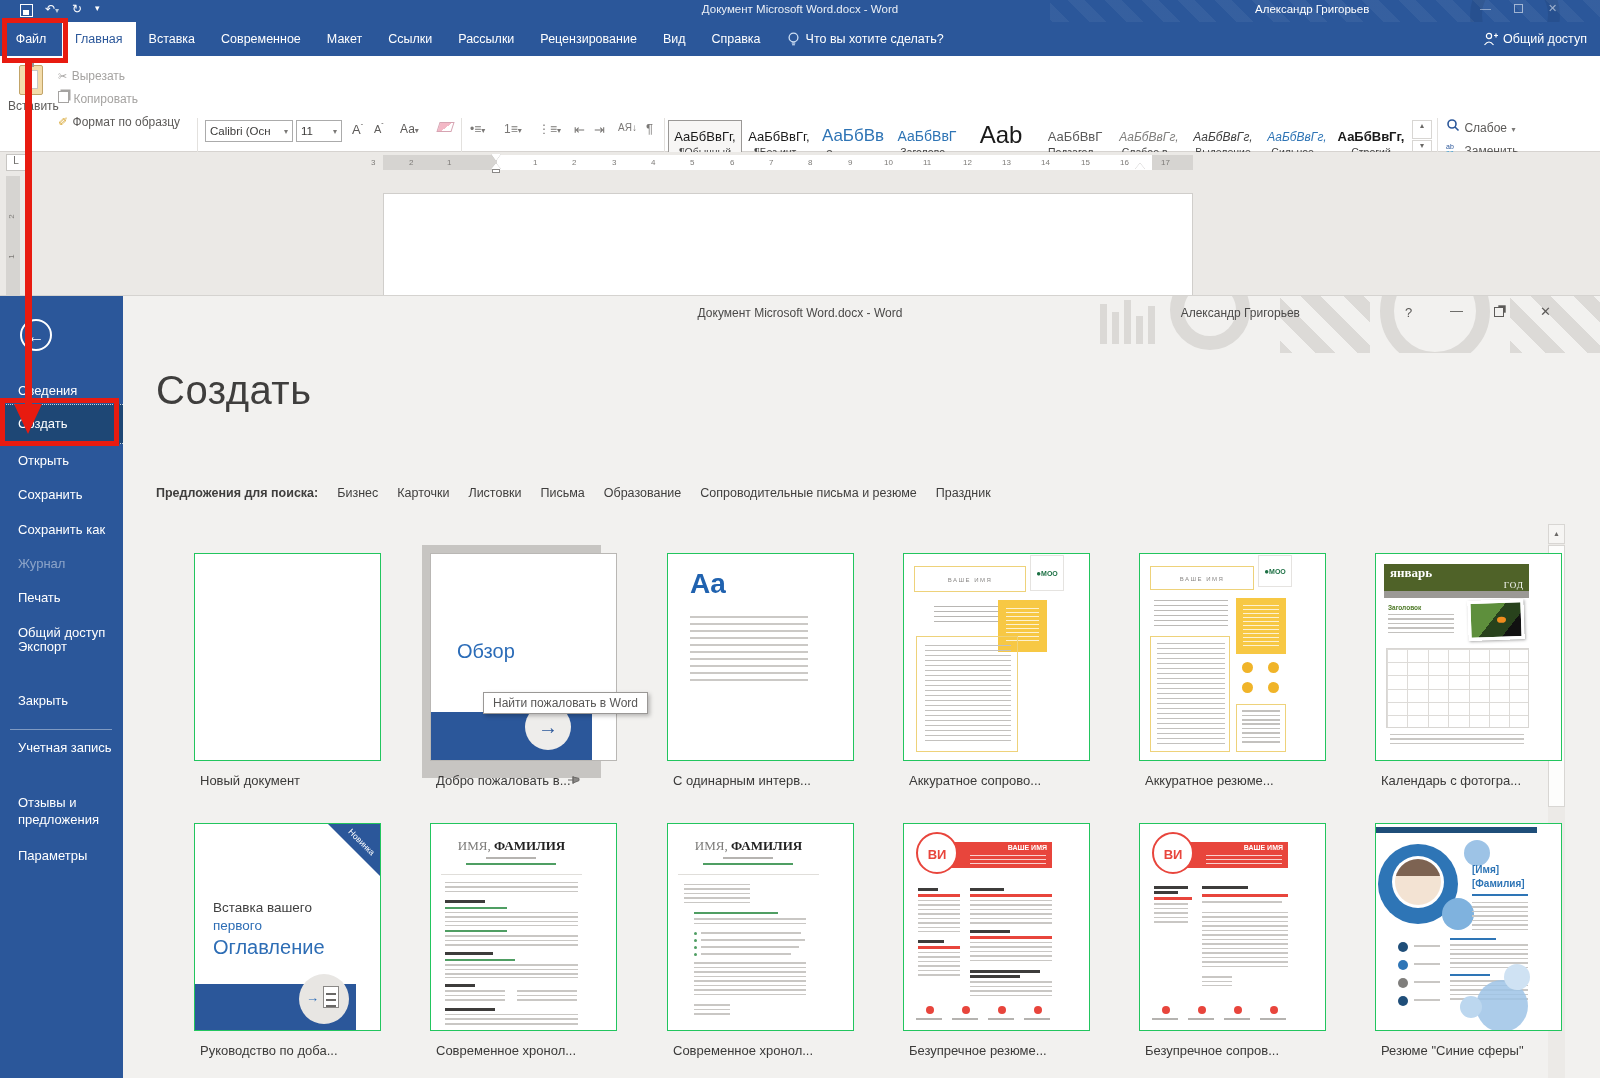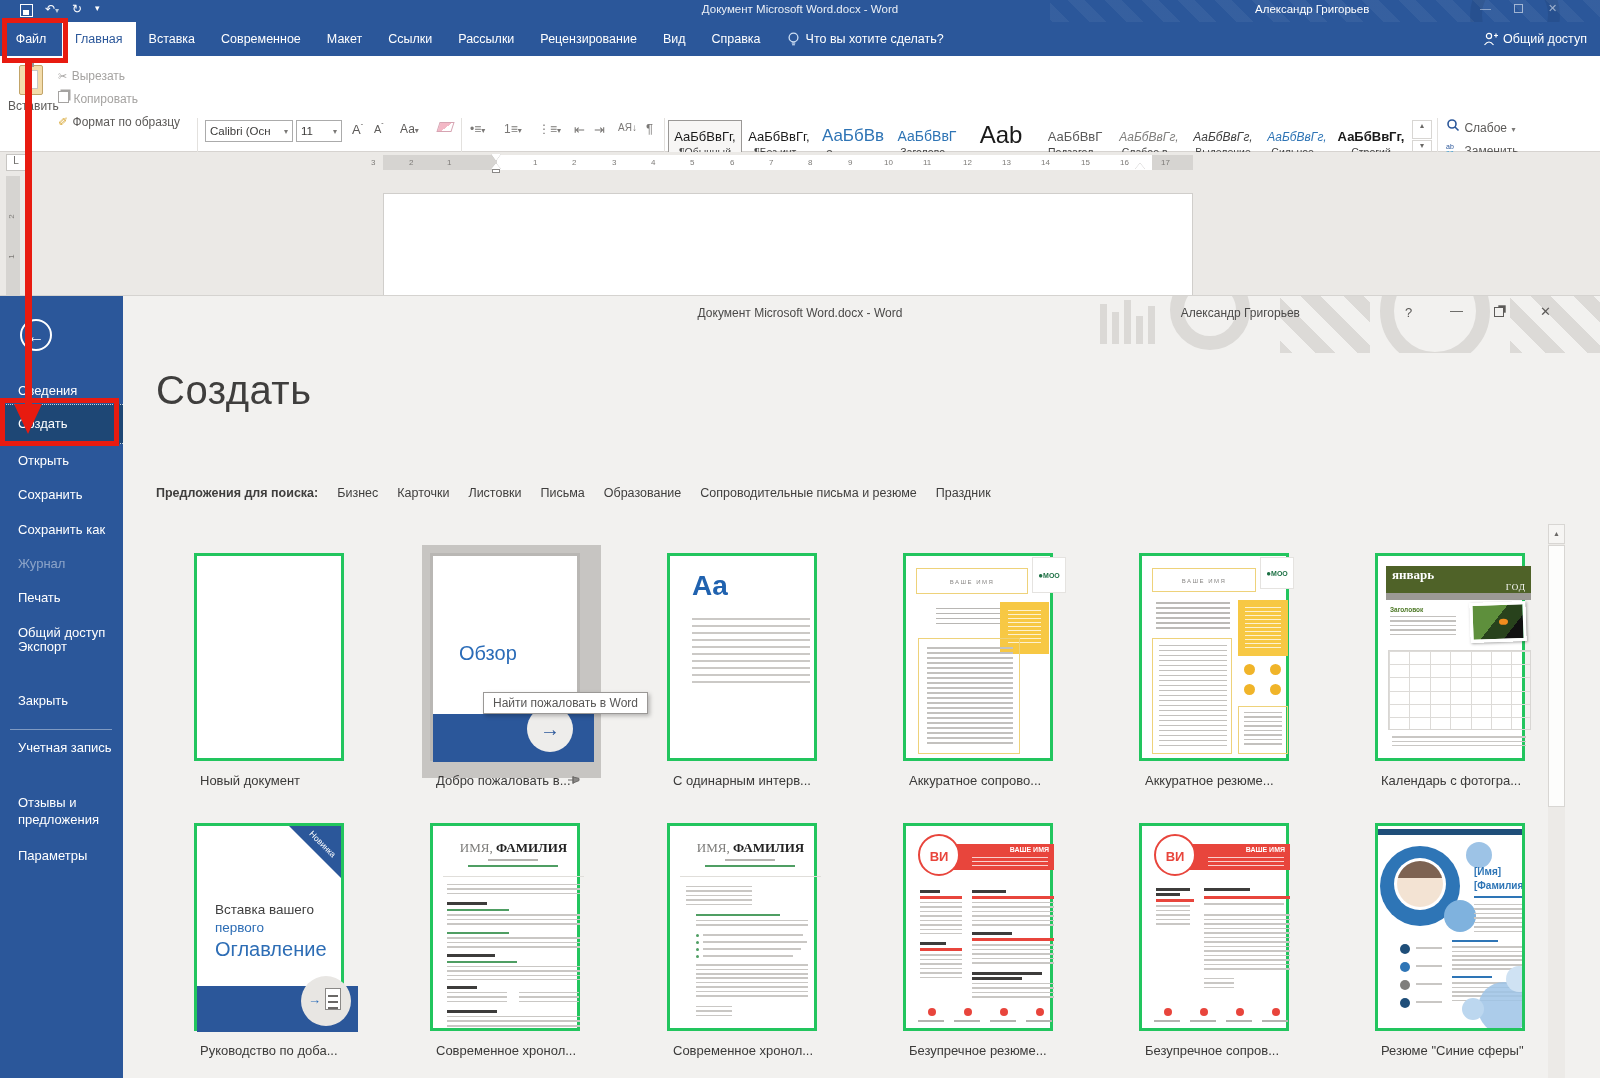--- a/index.html
+++ b/index.html
@@ -29,21 +29,21 @@
   .hruler{top:3px;height:15px;font-size:8px;color:#7d7b78}
   .rnum{position:absolute;top:3px}
   
   .backstage{left:0;top:295px;width:1600px;height:783px;background:#f2f1ef;border-top:1px solid #d5d3d0}
   .bs-side{left:0;top:0;width:123px;height:783px;background:#2b579a;color:#fff}
   .bs-item{position:absolute;left:18px;font-size:13px;width:95px;line-height:17px;cursor:default}
   .bs-item.dim{color:rgba(255,255,255,.45)}
   .bs-sel{position:absolute;left:0;width:123px;height:38px;background:#1e4775;border-top:1px dotted rgba(255,255,255,.75);border-bottom:1px dotted rgba(255,255,255,.75)}
   .bs-head{font-size:40px;color:#3f3e3d;letter-spacing:.5px}
   .sugg{font-size:12.5px;color:#3f3e3d;display:flex;gap:19px;white-space:nowrap}
-  .thumb{width:150px;height:208px;background:#fff;border:3px solid #22c55e}
+  .thumb{width:187px;height:208px;background:#fff;border:1px solid #22c55e}
   .caption{font-size:13px;color:#3b3a39;white-space:nowrap}
   .lines{background-image:repeating-linear-gradient(to bottom,#cbc9c6 0 2px,transparent 2px 7px)}
   .wlines{background-image:repeating-linear-gradient(to bottom,rgba(255,255,255,.75) 0 1px,transparent 1px 4px)}
   .serif{font-family:"Liberation Serif",serif}
   .dot{border-radius:50%}
   .winglyph{font-size:13px;color:#5c5a58}
   .patbar{background:#dbd9d6}
   .ring{border-radius:50%;border:14px solid #dcdad7}
   .diag{background:repeating-linear-gradient(45deg,#dcdad7 0 14px,transparent 14px 30px)}
 </style>

